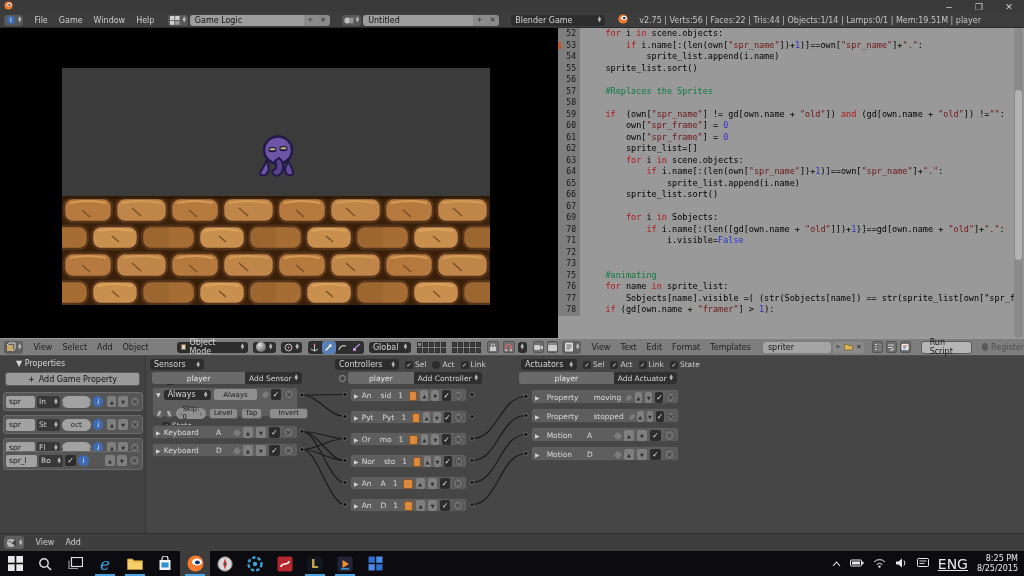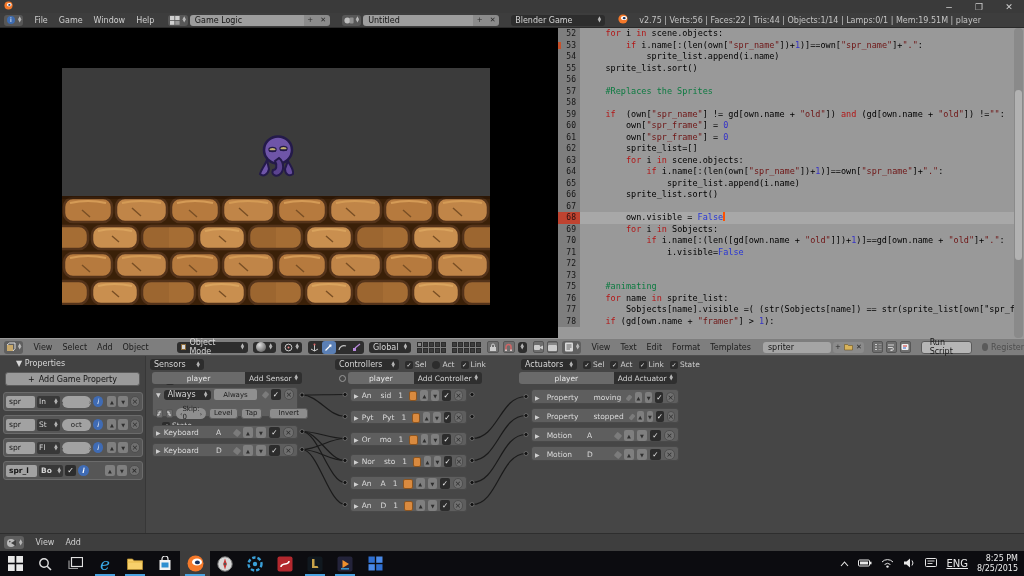--- a/index.html
+++ b/index.html
@@ -400,21 +400,20 @@
       <div class="cl"><span class="gut">58</span><span class="src"></span></div>
       <div class="cl"><span class="gut">59</span><span class="src">    <span class="kw">if</span>  (own[<span class="str">"spr_name"</span>] != gd[own.name + <span class="str">"old"</span>]) <span class="kw">and</span> (gd[own.name + <span class="str">"old"</span>]) !=<span class="str">""</span>:</span></div>
       <div class="cl"><span class="gut">60</span><span class="src">        own[<span class="str">"spr_frame"</span>] = <span class="num">0</span></span></div>
       <div class="cl"><span class="gut">61</span><span class="src">        own[<span class="str">"spr_frame"</span>] = <span class="num">0</span></span></div>
       <div class="cl"><span class="gut">62</span><span class="src">        sprite_list=[]</span></div>
       <div class="cl"><span class="gut">63</span><span class="src">        <span class="kw">for</span> i <span class="kw">in</span> scene.objects:</span></div>
       <div class="cl"><span class="gut">64</span><span class="src">            <span class="kw">if</span> i.name[:(len(own[<span class="str">"spr_name"</span>])+<span class="num">1</span>)]==own[<span class="str">"spr_name"</span>]+<span class="str">"."</span>:</span></div>
       <div class="cl"><span class="gut">65</span><span class="src">                sprite_list.append(i.name)</span></div>
       <div class="cl"><span class="gut">66</span><span class="src">        sprite_list.sort()</span></div>
       <div class="cl"><span class="gut">67</span><span class="src"></span></div>
-      <div class="cl cur"><span class="gut">68</span><span class="src">        own.visible = <span class="bi">False</span><span class="cursor"></span></span></div>
       <div class="cl"><span class="gut">69</span><span class="src">        <span class="kw">for</span> i <span class="kw">in</span> Sobjects:</span></div>
       <div class="cl"><span class="gut">70</span><span class="src">            <span class="kw">if</span> i.name[:(len([gd[own.name + <span class="str">"old"</span>]])+<span class="num">1</span>)]==gd[own.name + <span class="str">"old"</span>]+<span class="str">"."</span>:</span></div>
       <div class="cl"><span class="gut">71</span><span class="src">                i.visible=<span class="bi">False</span></span></div>
       <div class="cl"><span class="gut">72</span><span class="src"></span></div>
       <div class="cl"><span class="gut">73</span><span class="src"></span></div>
       <div class="cl"><span class="gut">75</span><span class="src"><span class="cmt">    #animating</span></span></div>
       <div class="cl"><span class="gut">76</span><span class="src">    <span class="kw">for</span> name <span class="kw">in</span> sprite_list:</span></div>
       <div class="cl"><span class="gut">77</span><span class="src">        Sobjects[name].visible =( (str(Sobjects[name]) == str(sprite_list[own["spr_fr</span></div>
       <div class="cl"><span class="gut">78</span><span class="src">    <span class="kw">if</span> (gd[own.name + <span class="str">"framer"</span>] &gt; <span class="num">1</span>):</span></div>
     </div>
@@ -532,21 +531,21 @@
             <span style="font-size:5px;">‹</span>
             <span class="sp"></span>
             <span style="font-size:5px;">›</span>
           </span>
           <span class="ibt">i</span>
           <span class="sp"></span>
           <span class="ub">▲</span>
           <span class="ub">▼</span>
           <span class="xbt">×</span>
         </div>
-        <div class="prow" style="top: 105px; font-weight: bold;">
+        <div class="prow" style="top: 95px;">
           <span class="pname">spr_l</span>
           <span class="ptype">
             <span>Bo</span>
             <span class="updn">
               <span>▲</span>
               <span>▼</span>
             </span>
           </span>
           <span class="pbool">✓</span>
           <span class="ibt">i</span>
@@ -1028,19 +1027,19 @@
           <circle cx="6.5" cy="8.6" r="1.2" fill="#e8e8e8"></circle>
         </svg></span>
     <span><svg width="13" height="10">
           <path d="M1 3.5 h2.5 L7 0.5 V9.5 L3.5 6.5 H1 Z" fill="#e8e8e8"></path>
           <path d="M9 2.5 A4 4 0 0 1 9 7.5" stroke="#e8e8e8" fill="none"></path>
         </svg></span>
     <span><svg width="12" height="10">
           <rect x="0.5" y="0.5" width="11" height="8" rx="1" fill="none" stroke="#e8e8e8"></rect>
           <path d="M2.5 3 h7 M2.5 5.5 h5" stroke="#e8e8e8" stroke-width="0.9"></path>
         </svg></span>
-    <span style="font-size:10px;text-decoration:underline;">ENG</span>
+    <span style="font-size:14px;text-decoration:underline;">ENG</span>
     <div id="clock">
       <div>8:25 PM</div>
       <div>8/25/2015</div>
     </div>
   </div>
 </div>
 
 </body></html>

